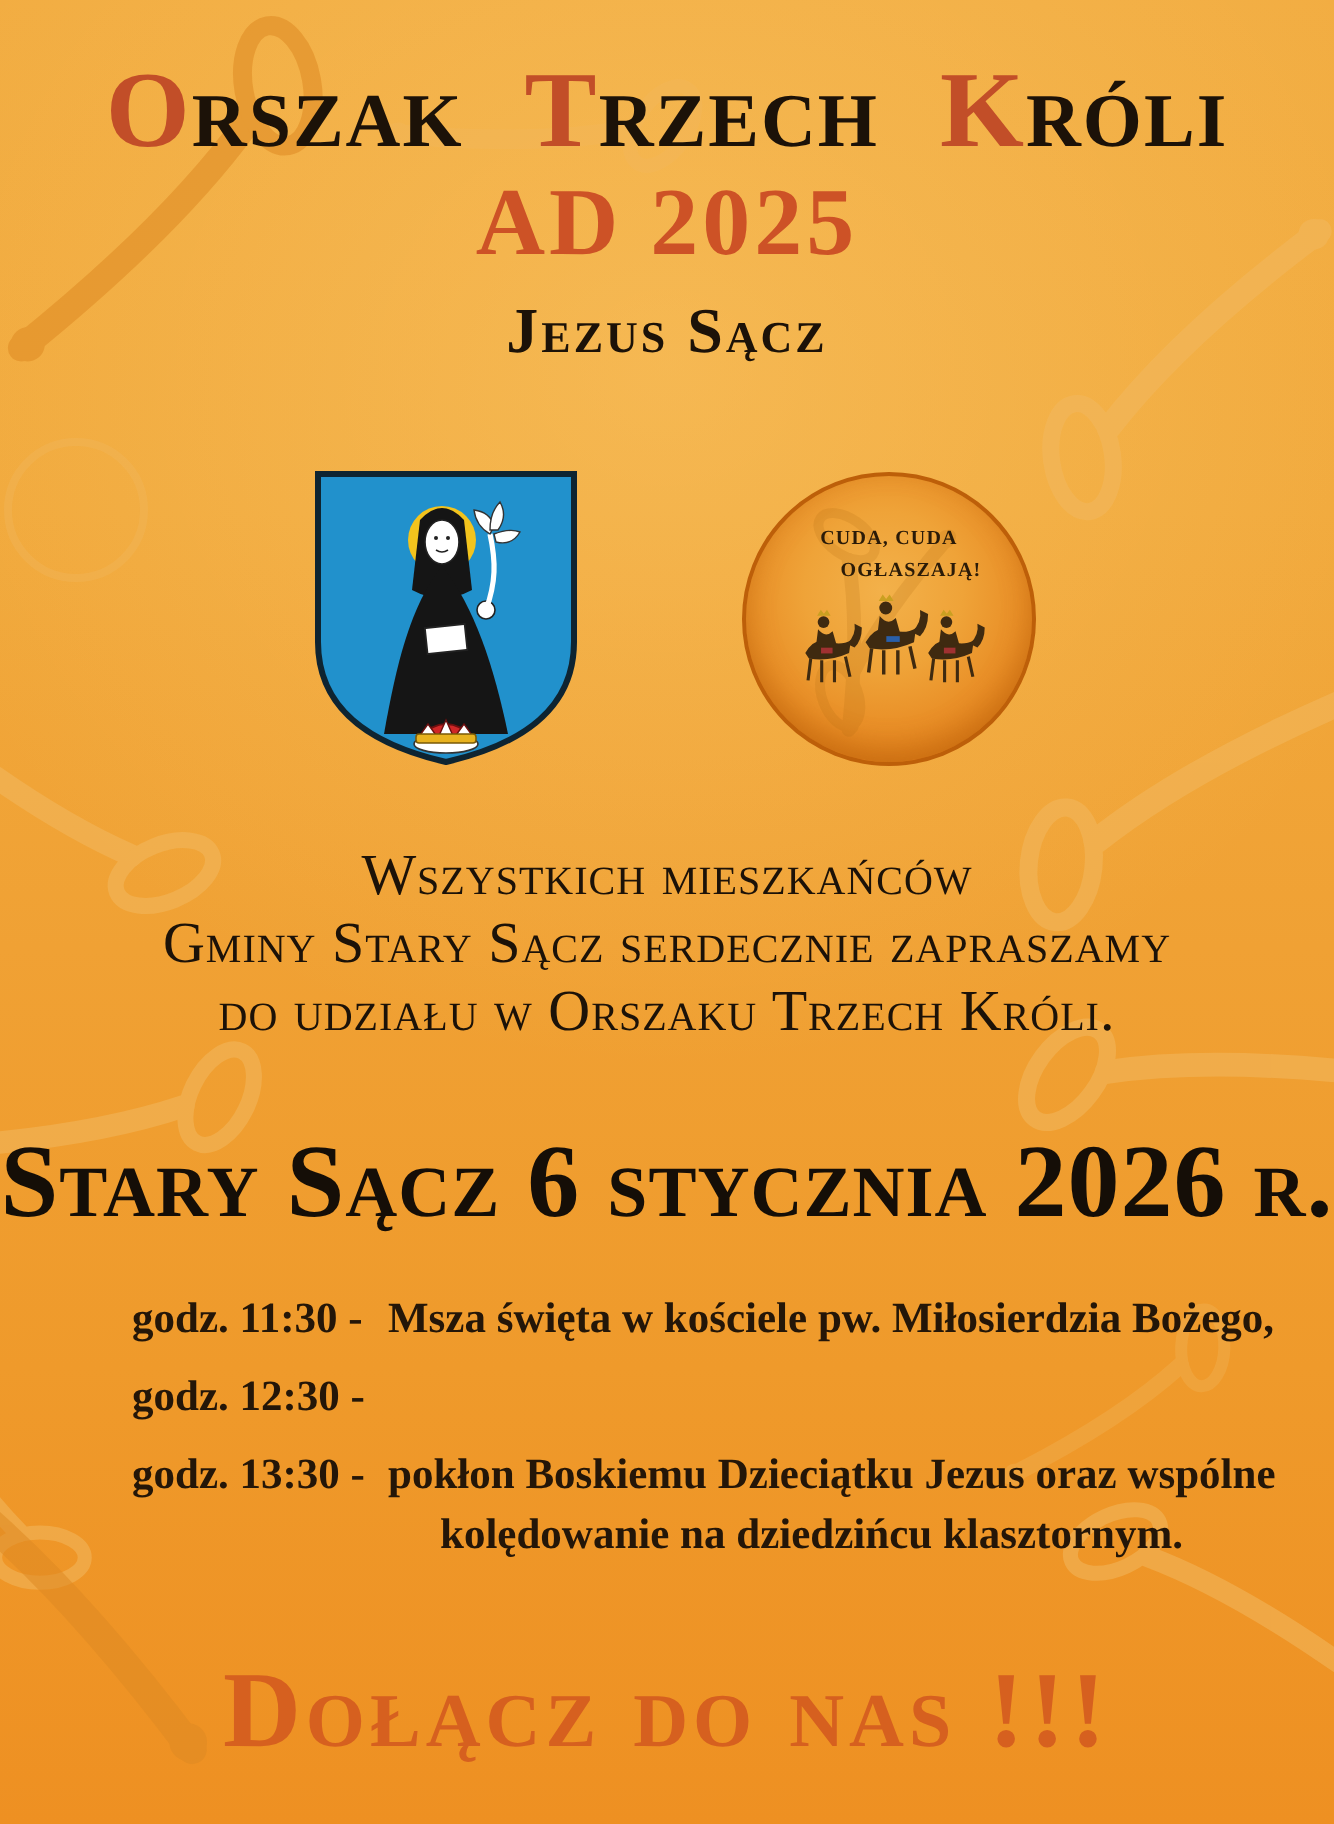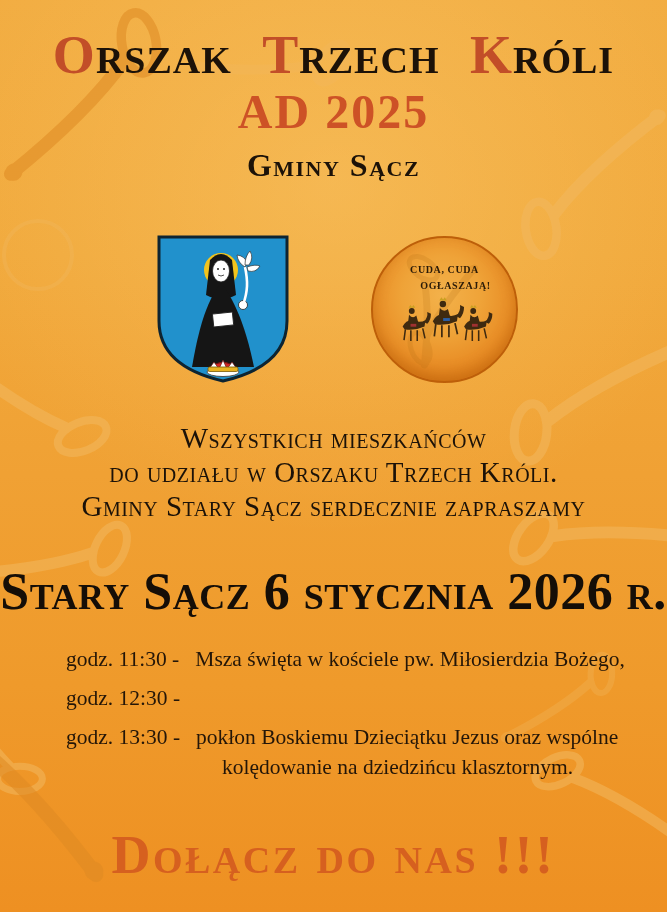--- a/index.html
+++ b/index.html
@@ -47,21 +47,21 @@
   .logo-text .l2 { padding-left:22px; }
   .kings { position:absolute; left:26px; top:56px; }
 
   .invitation { top:421px; font-variant:small-caps; font-weight:400; font-size:29px;
                 line-height:34px; color:#1c1208; letter-spacing:0.5px; }
 
   .date-line { top:562px; font-variant:small-caps; font-weight:700; font-size:52px;
                color:#150e07; letter-spacing:0.5px; }
 
   .schedule { position:absolute; left:66px; top:644px; width:560px;
-              font-size:21.5px; color:#241608; }
+              font-size:21.5px; color:#241608;font-weight:bold; }
   .sched-row { display:flex; align-items:flex-start; margin-bottom:9px; line-height:30px; }
   .sched-time { white-space:pre; margin-right:16px; min-width:112px; }
   .sched-text { white-space:nowrap; }
   .sched-text .cont { margin-left:26px; }
 
   .cta { top:824px; font-variant:small-caps; font-weight:700; font-size:54px;
          letter-spacing:2.5px; color:#d6601f; }
 </style>
 </head>
 <body>
@@ -91,21 +91,21 @@
   </svg>
 
   <div class="abs title">
     <span class="tword"><span class="acc">O</span><span>rszak</span></span>
     <span class="tword"><span class="acc">T</span><span>rzech</span></span>
     <span class="tword"><span class="acc">K</span><span>róli</span></span>
   </div>
 
   <div class="abs year">AD 2025</div>
 
-  <div class="abs city">Gminy Sącz</div>
+  <div class="abs city">Jezus Sącz</div>
 
   <svg class="crest" width="136" height="152" viewBox="0 0 136 152" aria-hidden="true">
     <path d="M4,4 H132 V88 C132,121 107,139 68,148 C29,139 4,121 4,88 Z" fill="#2191cc" stroke="#0e2431" stroke-width="3"></path>
     <circle cx="66" cy="37" r="17" fill="#f3c41d"></circle>
     <path d="M55,27 Q66,15 77,27 L81,62 Q66,70 51,62 Z" fill="#151515"></path>
     <ellipse cx="66" cy="38" rx="8.5" ry="11" fill="#ffffff" stroke="#222" stroke-width="0.8"></ellipse>
     <circle cx="63" cy="36" r="1" fill="#222"></circle>
       <circle cx="69" cy="36" r="1" fill="#222"></circle>
     <path d="M63,42 q3,2 6,0" stroke="#222" stroke-width="0.8" fill="none"></path>
     <path d="M66,50 C50,70 43,100 37,134 L99,134 C92,100 82,70 66,50 Z" fill="#151515"></path>
@@ -145,22 +145,22 @@
       <use href="#rider" transform="translate(31,2) scale(1.05)"></use>
       <use href="#rider" transform="translate(64,10) scale(0.95)"></use>
       <rect x="12" y="30" width="6" height="3" fill="#a03131"></rect>
       <rect x="46" y="24" width="7" height="3" fill="#2a5fa8"></rect>
       <rect x="76" y="30" width="6" height="3" fill="#a03131"></rect>
     </svg>
   </div>
 
   <div class="abs invitation">
     <div>Wszystkich mieszkańców</div>
+    <div>Gminy Stary Sącz serdecznie zapraszamy</div>
     <div>do udziału w Orszaku Trzech Króli.</div>
-    <div>Gminy Stary Sącz serdecznie zapraszamy</div>
   </div>
 
   <div class="abs date-line">Stary Sącz 6 stycznia 2026 r.</div>
 
   <div class="schedule">
     <div class="sched-row">
       <span class="sched-time">godz. 11:30 -</span>
       <span class="sched-text">Msza święta w kościele pw. Miłosierdzia Bożego,</span>
     </div>
     <div class="sched-row">

